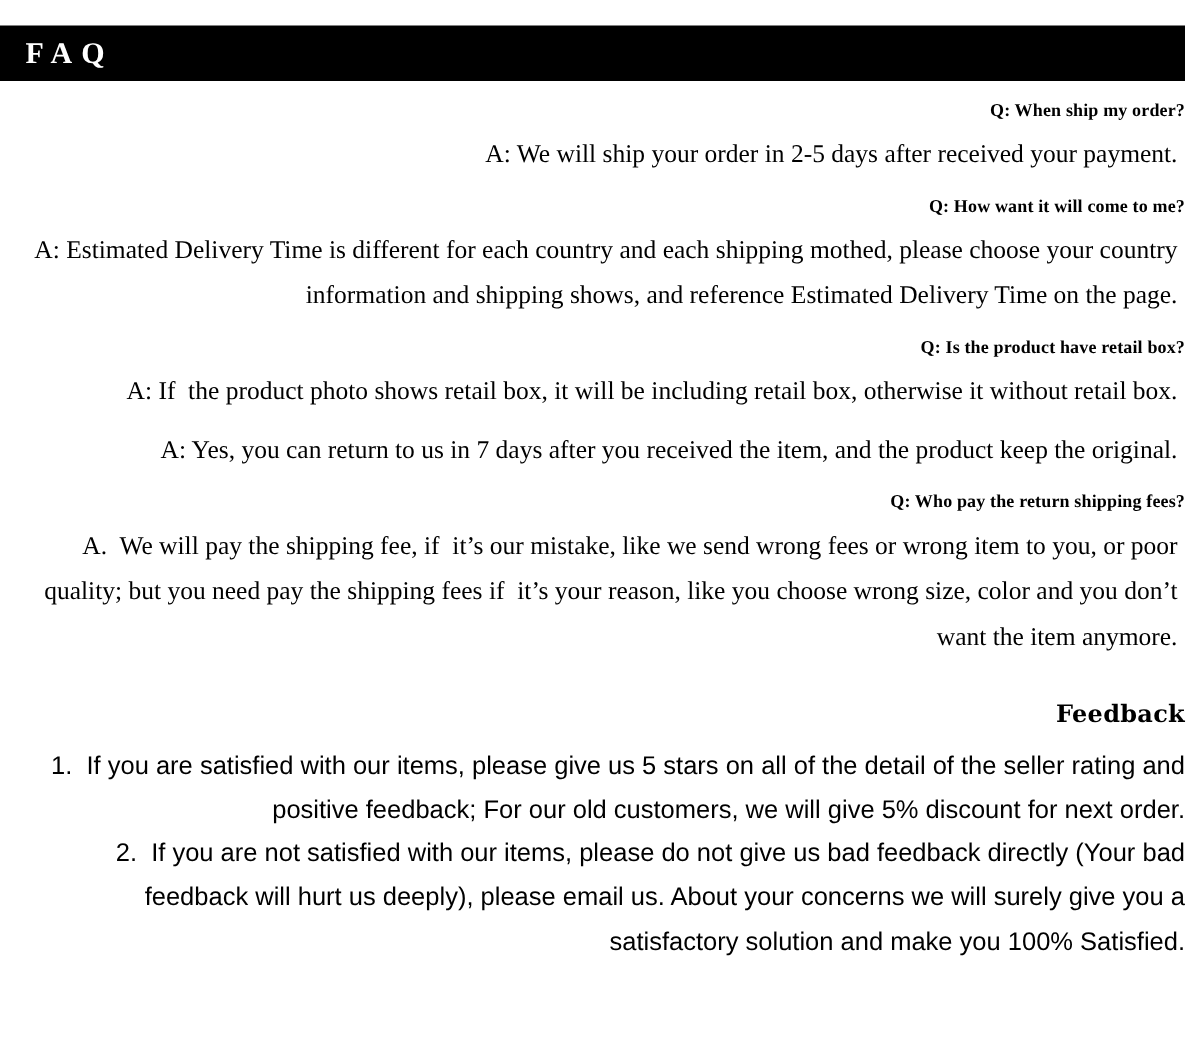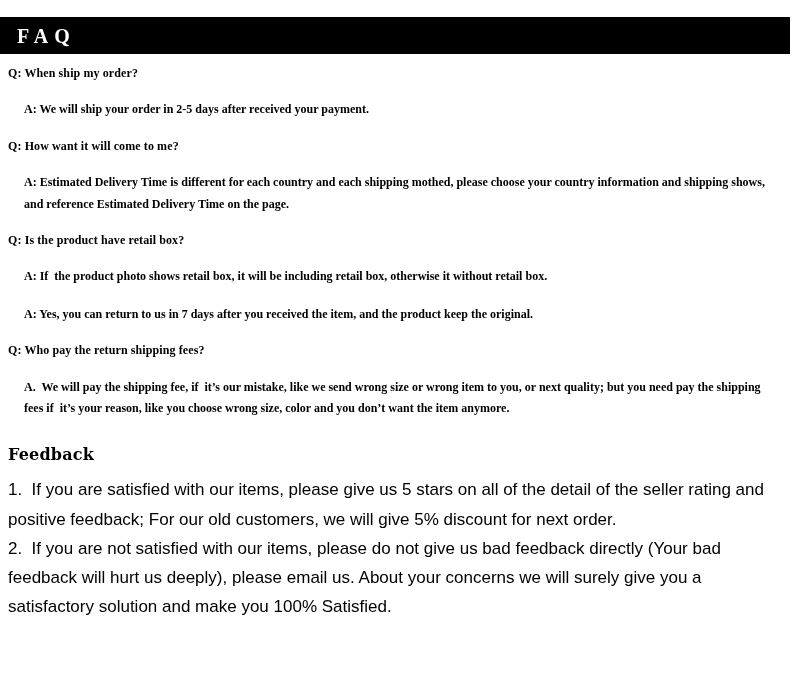--- a/index.html
+++ b/index.html
@@ -14,20 +14,21 @@
     font-family: "Liberation Serif", "DejaVu Serif", serif;
     color: #000000;
     -webkit-font-smoothing: antialiased;
   }
 
   .page {
     position: relative;
     width: 800px;
     height: 700px;
     box-sizing: border-box;
+    text-align: right;
   }
 
   
   .faq-header-bar {
     position: absolute;
     left: 0;
     top: 17px;
     width: 790px;
     height: 37px;
     background: #000000;
@@ -61,24 +62,24 @@
     font-weight: bold;
     font-size: 12px;
     line-height: 1.62;
     margin: 0;
     letter-spacing: 0.1px;
     white-space: pre-wrap;
   }
 
   .a-line {
     font-family: "Liberation Serif", "DejaVu Serif", serif;
-    font-weight: bold;
-    font-size: 12px;
+    font-weight: normal;
+    font-size: 17px;
     line-height: 1.78;
-    margin: 16px;
+    margin: 5px;
     white-space: pre-wrap;
   }
 
   
   .section {
     margin: 0;
   }
   .section-feedback {
     margin-top: 24px;
   }
@@ -125,21 +126,21 @@
       <p class="q-line">Q: Is the product have retail box?</p>
       <p class="a-line">A: If  the product photo shows retail box, it will be including retail box, otherwise it without retail box.</p>
     </div>
 
     <div class="qa-block">
       <p class="a-line">A: Yes, you can return to us in 7 days after you received the item, and the product keep the original.</p>
     </div>
 
     <div class="qa-block">
       <p class="q-line">Q: Who pay the return shipping fees?</p>
-      <p class="a-line">A.  We will pay the shipping fee, if  it’s our mistake, like we send wrong size or wrong item to you, or next quality; but you need pay the shipping fees if  it’s your reason, like you choose wrong size, color and you don’t want the item anymore.</p>
+      <p class="a-line">A.  We will pay the shipping fee, if  it’s our mistake, like we send wrong fees or wrong item to you, or poor quality; but you need pay the shipping fees if  it’s your reason, like you choose wrong size, color and you don’t want the item anymore.</p>
     </div>
 
     <div class="section section-feedback">
       <p class="section-title">Feedback</p>
       <p class="section-para">1.  If you are satisfied with our items, please give us 5 stars on all of the detail of the seller rating and positive feedback; For our old customers, we will give 5% discount for next order.</p>
       <p class="section-para">2.  If you are not satisfied with our items, please do not give us bad feedback directly (Your bad feedback will hurt us deeply), please email us. About your concerns we will surely give you a satisfactory solution and make you 100% Satisfied.</p>
     </div>
 
   </div>
 </div>

